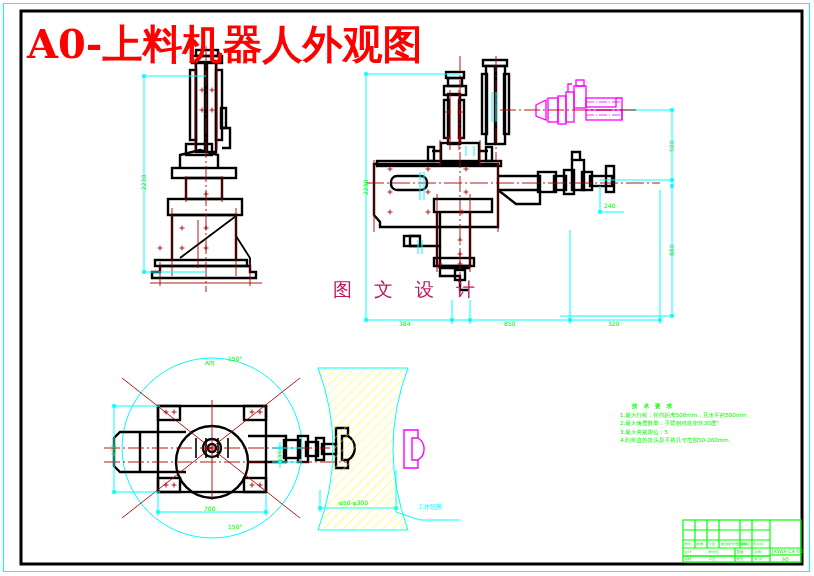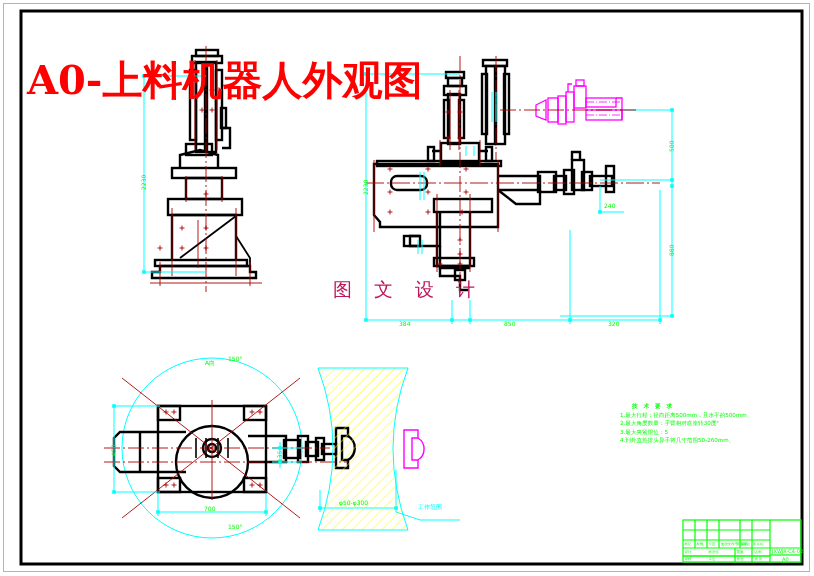--- a/index.html
+++ b/index.html
@@ -326,21 +326,21 @@
     <path d="M740 520 L740 548"></path>
     <path d="M752 520 L752 548"></path>
     <path d="M770 520 L770 562"></path>
     <path d="M752 548 L752 562"></path>
     <path d="M735 548 L735 562"></path>
     <path d="M683 556 L770 556"></path>
     <path d="M770 555 L801 555"></path>
   </g>
 </svg>
 
-<div class="ttl" style="left:27px;top:17px;font-size:40px;margin-top:36px;">A0-上料机器人外观图</div>
+<div class="ttl" style="left:27px;top:17px;font-size:40px;">A0-上料机器人外观图</div>
 
 <div class="wm" style="left:333px;top:277px;font-size:19px;">图 文 设 计</div>
 
 <div class="dimv" style="left:141px;top:190px;">2230</div>
 
 <div class="dimv" style="left:363px;top:195px;">2230</div>
 <div class="dim" style="left:399px;top:321px;">384</div>
 <div class="dim" style="left:504px;top:321px;">850</div>
 <div class="dim" style="left:608px;top:321px;">320</div>
 <div class="dimv" style="left:669px;top:152px;">500</div>

